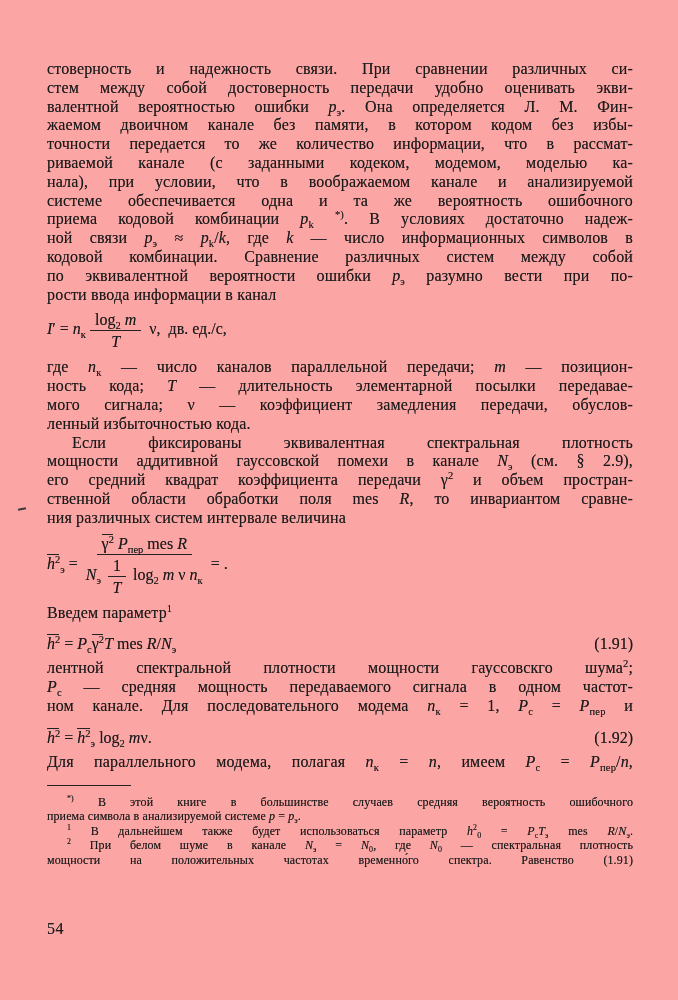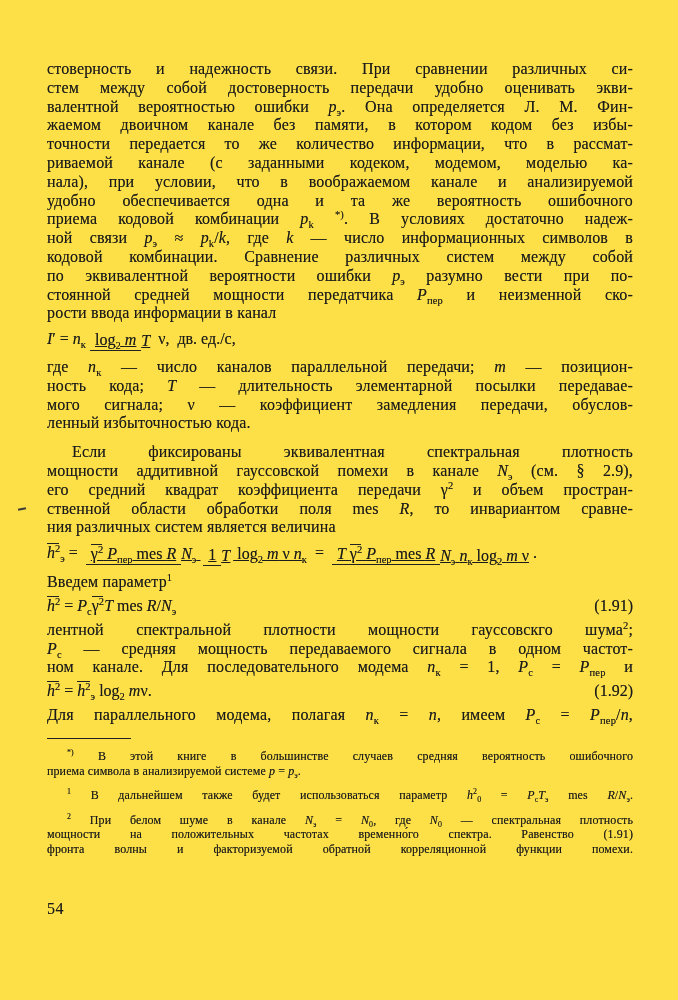--- a/index.html
+++ b/index.html
@@ -1,105 +1,101 @@
 <!DOCTYPE html>
 <html lang="ru"><head>
 <meta charset="utf-8">
 <title>Book page scan</title>
 <style>
   html,body { margin:0; padding:0; background:#e8e8e4; }
   .page {
     position:relative; width:678px; height:1000px;
-    background:#fde047; color:#1b1b1b;
+    background:#fca5a5; color:#1b1b1b;
     font-family:"Liberation Serif", serif;
     overflow:hidden;
     text-shadow:0 0 .4px rgba(20,20,20,.55);
   }
   .col { position:absolute; left:47px; top:60px; width:586px; }
   .line {
     font-size:16px; line-height:18.8px;
     text-align:justify; text-align-last:justify;
     letter-spacing:.15px; white-space:normal;
   }
   .line.last { text-align-last:left; }
-  .line.ind  { text-indent:25px;margin-top:10px; }
+  .line.ind  { text-indent:25px; }
   sub,sup { line-height:0; }
   sub { font-size:66%; }
   sup { font-size:66%; }
   i { font-style:italic; }
 
   .formula-block { margin:6px 0 7px; font-size:16px; line-height:19px; }
-  .frac { display:inline-flex; align-items:center; vertical-align:middle; margin:0 4px; text-align:right;text-decoration:underline; }
+  .frac { display:inline-flex; flex-direction:column; align-items:center; vertical-align:middle; margin:0 4px; text-align:right; }
   .frac .num { border-bottom:1.2px solid #222; padding:0 5px 1px; }
   .frac .den { padding-top:1px; }
   .frac .frac { margin:0 3px; }
   .ov { position:relative; }
   .ov::before { content:''; position:absolute; left:0; right:1px; top:-1px; border-top:1.2px solid #222; }
 
-  .eqrow { display:flex; justify-content:space-between; align-items:baseline; margin:4px 0 5px; font-size:16px; line-height:20px; }
+  .eqrow { display:flex; justify-content:space-between; align-items:baseline; margin:12px 0 5px; font-size:16px; line-height:20px; }
 
   .fn-rule { width:84px; border:0; border-top:1.5px solid #222; margin:13px 0 9px 0; }
   .fn .line { font-size:12px; line-height:14.6px; letter-spacing:.1px; }
   .fn .line.ind { text-indent:20px; }
 
-  .page-number { position:absolute; left:47px; top:900px; font-size:16px; letter-spacing:.5px;text-align:right; }
+  .page-number { position:absolute; left:47px; top:920px; font-size:16px; letter-spacing:.5px;text-align:right; }
   .margin-mark { position:absolute; left:18px; top:508px; width:8px; border-top:2px solid #3a3a3a; transform:rotate(-10deg); }
 </style>
 </head>
 <body>
 
 <div class="page">
   <div class="margin-mark"></div>
 
   <div class="col">
 
     <div>
       <div class="line">стоверность и надежность связи. При сравнении различных си-</div>
       <div class="line">стем между собой достоверность передачи удобно оценивать экви-</div>
       <div class="line">валентной вероятностью ошибки <i>p</i><sub>э</sub>. Она определяется Л. М. Фин-</div>
       <div class="line">жаемом двоичном канале без памяти, в котором кодом без избы-</div>
       <div class="line">точности передается то же количество информации, что в рассмат-</div>
       <div class="line">риваемой канале (с заданными кодеком, модемом, моделью ка-</div>
       <div class="line">нала), при условии, что в воображаемом канале и анализируемой</div>
-      <div class="line">удобно обеспечивается одна и та же вероятность ошибочного</div>
+      <div class="line">системе обеспечивается одна и та же вероятность ошибочного</div>
       <div class="line">приема кодовой комбинации <i>p</i><sub>k</sub> <sup>*)</sup>. В условиях достаточно надеж-</div>
       <div class="line">ной связи <i>p</i><sub>э</sub> ≈ <i>p</i><sub>k</sub>/<i>k</i>, где <i>k</i> — число информационных символов в</div>
       <div class="line">кодовой комбинации. Сравнение различных систем между собой</div>
       <div class="line">по эквивалентной вероятности ошибки <i>p</i><sub>э</sub> разумно вести при по-</div>
-      <div class="line">стоянной средней мощности передатчика <i>P</i><sub>пер</sub> и неизменной ско-</div>
       <div class="line last">рости ввода информации в канал</div>
     </div>
 
     <div class="formula-block"><i>I</i>′ = <i>n</i><sub>к</sub><span class="frac">
           <span class="num">log<sub>2</sub> <i>m</i></span>
           <span class="den"><i>T</i></span>
         </span> ν,&nbsp;&nbsp;дв. ед./с,</div>
 
     <div>
       <div class="line">где <i>n</i><sub>к</sub> — число каналов параллельной передачи; <i>m</i> — позицион-</div>
       <div class="line">ность кода; <i>T</i> — длительность элементарной посылки передавае-</div>
       <div class="line">мого сигнала; ν — коэффициент замедления передачи, обуслов-</div>
       <div class="line last">ленный избыточностью кода.</div>
       <div class="line ind">Если фиксированы эквивалентная спектральная плотность</div>
       <div class="line">мощности аддитивной гауссовской помехи в канале <i>N</i><sub>э</sub> (см. § 2.9),</div>
       <div class="line">его средний квадрат коэффициента передачи γ<sup>2</sup> и объем простран-</div>
       <div class="line">ственной области обработки поля mes <i>R</i>, то инвариантом сравне-</div>
-      <div class="line last">ния различных систем является величина</div>
+      <div class="line last">ния различных систем интервале величина</div>
     </div>
 
     <div class="formula-block"><span class="ov"><i>h</i><sup>2</sup></span><sub>э</sub> = <span class="frac">
           <span class="num"><span class="ov">γ<sup>2</sup></span> <i>P</i><sub>пер</sub> mes <i>R</i></span>
           <span class="den"><i>N</i><sub>э</sub> <span class="frac">
               <span class="num">1</span>
               <span class="den"><i>T</i></span>
             </span> log<sub>2</sub> <i>m</i> ν <i>n</i><sub>к</sub></span>
-        </span> = <span class="frac">
-          <span class="num"><i>T</i> <span class="ov">γ<sup>2</sup></span> <i>P</i><sub>пер</sub> mes <i>R</i></span>
-          <span class="den"><i>N</i><sub>э</sub> <i>n</i><sub>к</sub> log<sub>2</sub> <i>m</i> ν</span>
-        </span>.</div>
+        </span> = .</div>
 
     <div class="line last">Введем параметр<sup>1</sup></div>
 
     <div class="eqrow">
       <span><span class="ov"><i>h</i><sup>2</sup></span> = <i>P</i><sub>c</sub><span class="ov">γ<sup>2</sup></span><i>T</i> mes <i>R</i>/<i>N</i><sub>э</sub></span>
       <span>(1.91)</span>
     </div>
 
     <div>
       <div class="line">лентной спектральной плотности мощности гауссовскго шума<sup>2</sup>;</div>
@@ -117,19 +113,18 @@
     </div>
 
     <hr class="fn-rule">
 
     <div class="fn">
       <div class="line ind"><sup>*)</sup> В этой книге в большинстве случаев средняя вероятность ошибочного</div>
       <div class="line last">приема символа в анализируемой системе <i>p</i> = <i>p</i><sub>э</sub>.</div>
       <div class="line ind"><sup>1</sup> В дальнейшем также будет использоваться параметр <i>h</i><sup>2</sup><sub>0</sub> = <i>P</i><sub>c</sub><i>T</i><sub>э</sub> mes <i>R</i>/<i>N</i><sub>э</sub>.</div>
       <div class="line ind"><sup>2</sup> При белом шуме в канале <i>N</i><sub>э</sub> = <i>N</i><sub>0</sub>, где <i>N</i><sub>0</sub> — спектральная плотность</div>
       <div class="line">мощности на положительных частотах временно́го спектра. Равенство (1.91)</div>
-      <div class="line">фронта волны и факторизуемой обратной корреляционной функции помехи.</div>
     </div>
 
   </div>
 
   <div class="page-number">54</div>
 </div>
 
 </body></html>

